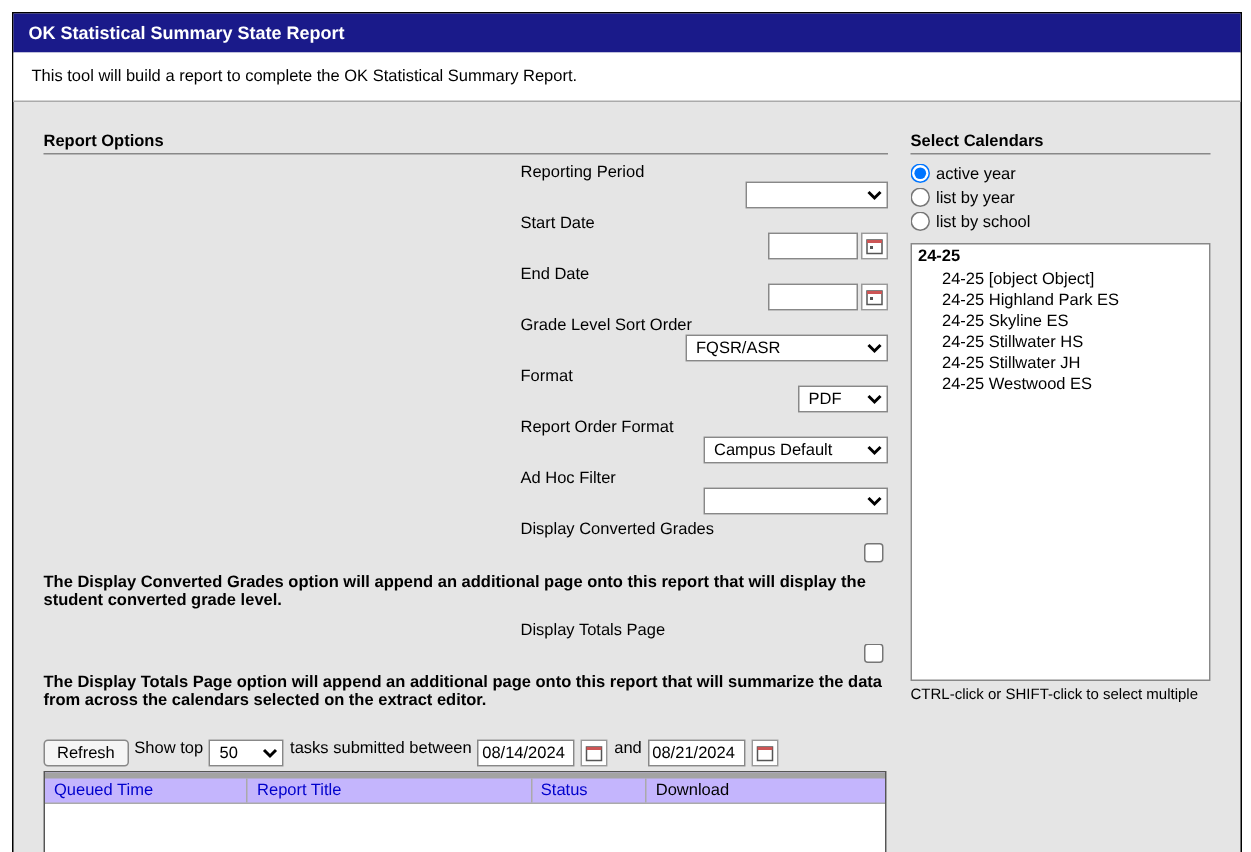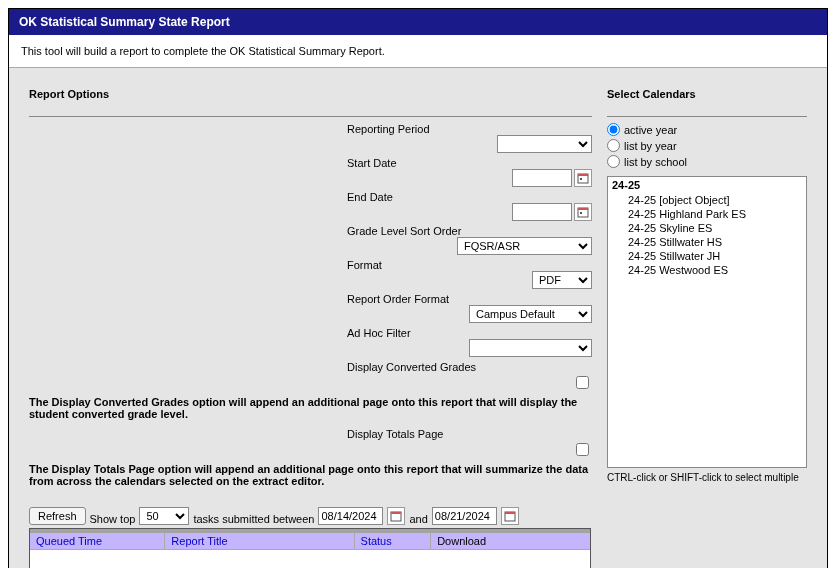--- a/index.html
+++ b/index.html
@@ -36,21 +36,21 @@
       flex: 1;
       min-width: 560px;
     }
     .right-col {
       width: 200px;
     }
     .section-title {
       font-weight: bold;
       font-size: 11px;
       border-bottom: 1px solid #888;
-      padding-bottom: 16px;
+      padding-bottom: 2px;
       margin-bottom: 6px;
     }
     .field-row {
       display: flex;
       align-items: flex-end;
       margin-bottom: 4px;
       min-height: 20px;
       flex-direction: column;
     }
     .field-label {
@@ -125,21 +125,21 @@
     .hint-text {
       font-size: 10px;
       margin-top: 4px;
       width: 210px;
     }
     .batch-section {
       margin-top: 20px;
     }
     .batch-controls {
       display: flex;
-      align-items: flex-end;
+      align-items: flex-start;
       gap: 4px;
       font-size: 11px;
       margin-bottom: 3px;
     }
     .btn {
       font-size: 11px;
       border: 1px solid #888;
       border-radius: 3px;
       background: #f5f5f5;
       padding: 2px 8px;

